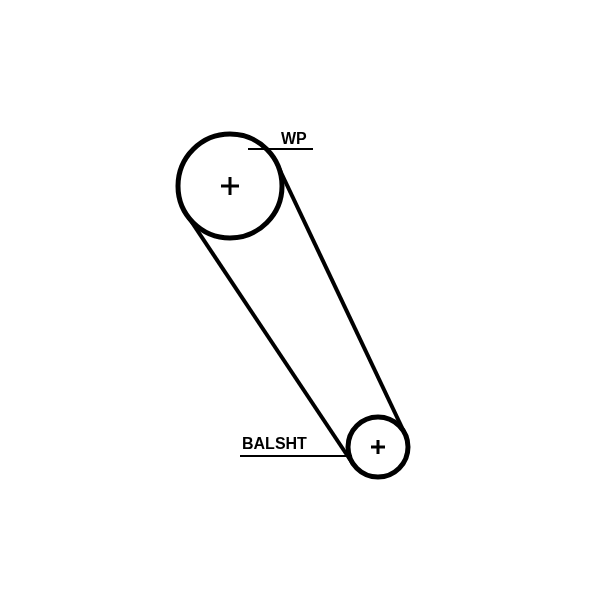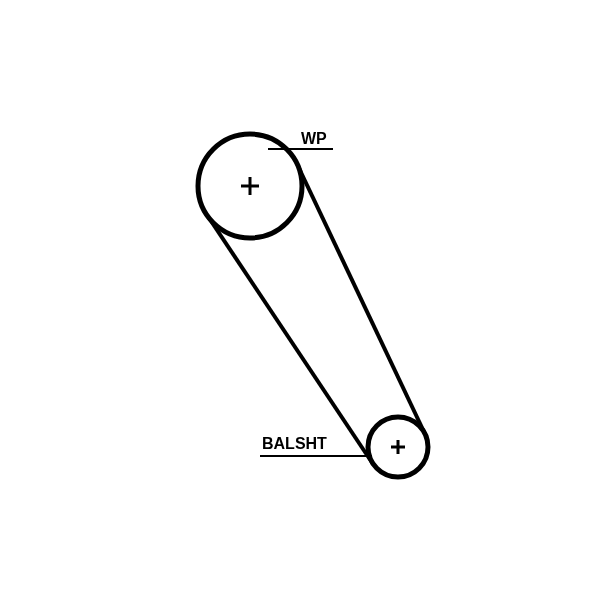--- a/index.html
+++ b/index.html
@@ -7,21 +7,20 @@
     padding: 0;
     background: #ffffff;
   }
   .canvas {
     position: relative;
     width: 500px;
     height: 600px;
     background: #ffffff;
     font-family: "Liberation Sans", sans-serif;
     overflow: hidden;
-    padding-left: 20px;
   }
   svg text {
     font-family: "Liberation Sans", sans-serif;
     font-weight: bold;
     font-size: 16px;
     fill: #000000;
   }
 </style>
 </head>
 <body>

